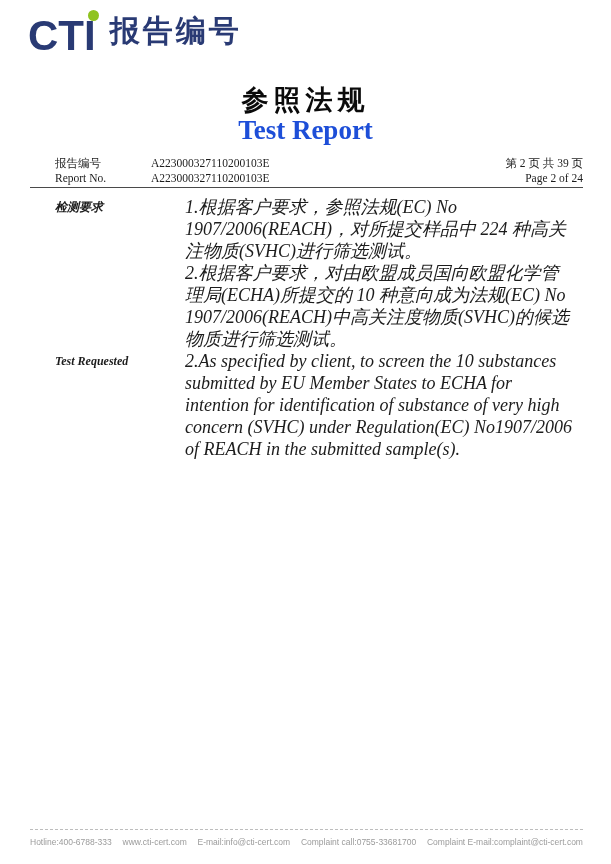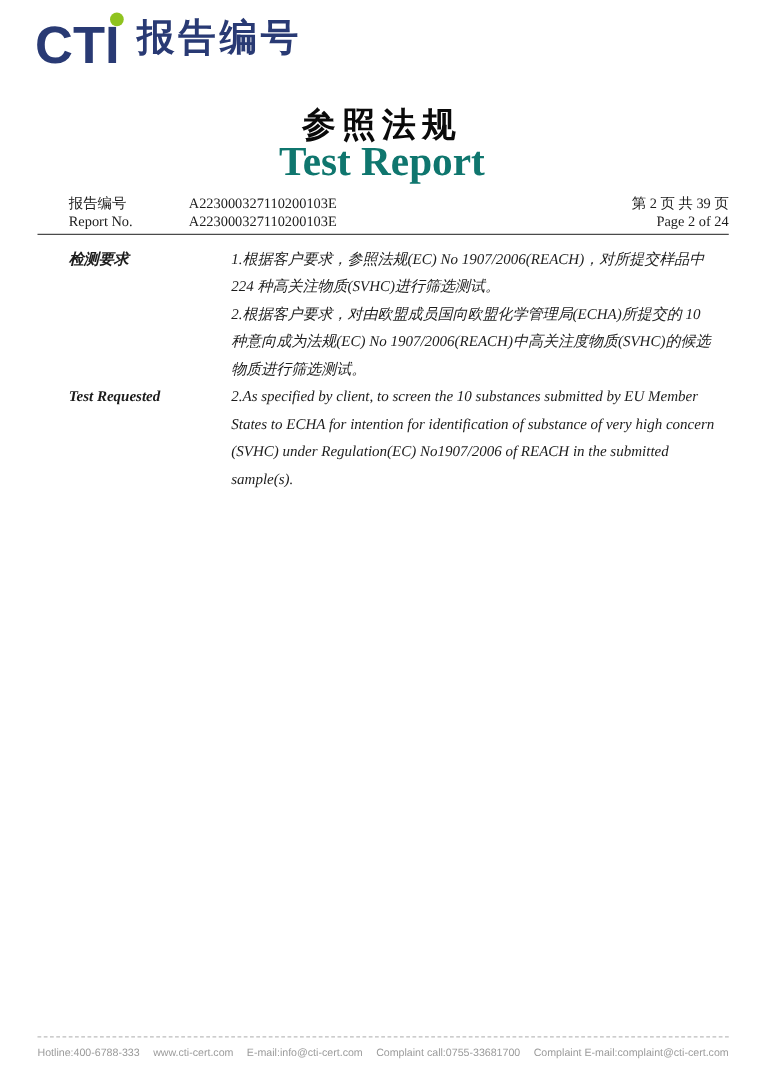--- a/index.html
+++ b/index.html
@@ -56,23 +56,23 @@
   .title-block { position: absolute; top: 84px; left: 0; width: 100%; text-align: center; }
   .title-cn {
     font-size: 27px;
     font-weight: bold;
     letter-spacing: 5px;
     color: #0a0a0a;
     line-height: 32px;
   }
   .title-en {
     font-family: "Liberation Serif", "DejaVu Serif", serif;
-    font-size: 33px;
+    font-size: 27px;
     font-weight: bold;
-    color: #0f766e;
+    color: #1d4ed8;
     line-height: 29px;
   }
 
   
   .info-block { position: absolute; top: 156px; left: 30px; right: 28px; }
   .info-row { display: flex; font-size: 11.5px; line-height: 14.5px; }
   .info-label { width: 68px; margin-left: 25px; white-space: nowrap; }
   .info-value { margin-left: 28px; flex: 1; }
   .info-page { text-align: right; white-space: nowrap; }
   .header-rule {
@@ -87,21 +87,21 @@
   .content { position: absolute; top: 196px; left: 30px; right: 28px; font-style: italic; }
   .content-row { display: flex; align-items: flex-start; }
   .content-label {
     width: 155px;
     padding-left: 25px;
     font-weight: bold;
     font-size: 12px;
     line-height: 22px;
     white-space: nowrap;
   }
-  .content-body { width: 390px; font-size: 12px; line-height: 22px; }
+  .content-body { width: 390px; font-size: 18px; line-height: 22px; }
   .content-body p { text-align: left; }
 
   
   .footer {
     position: absolute;
     left: 30px;
     right: 28px;
     top: 829px;
     border-top: 1px dashed #bdbdbd;
     padding-top: 7px;

